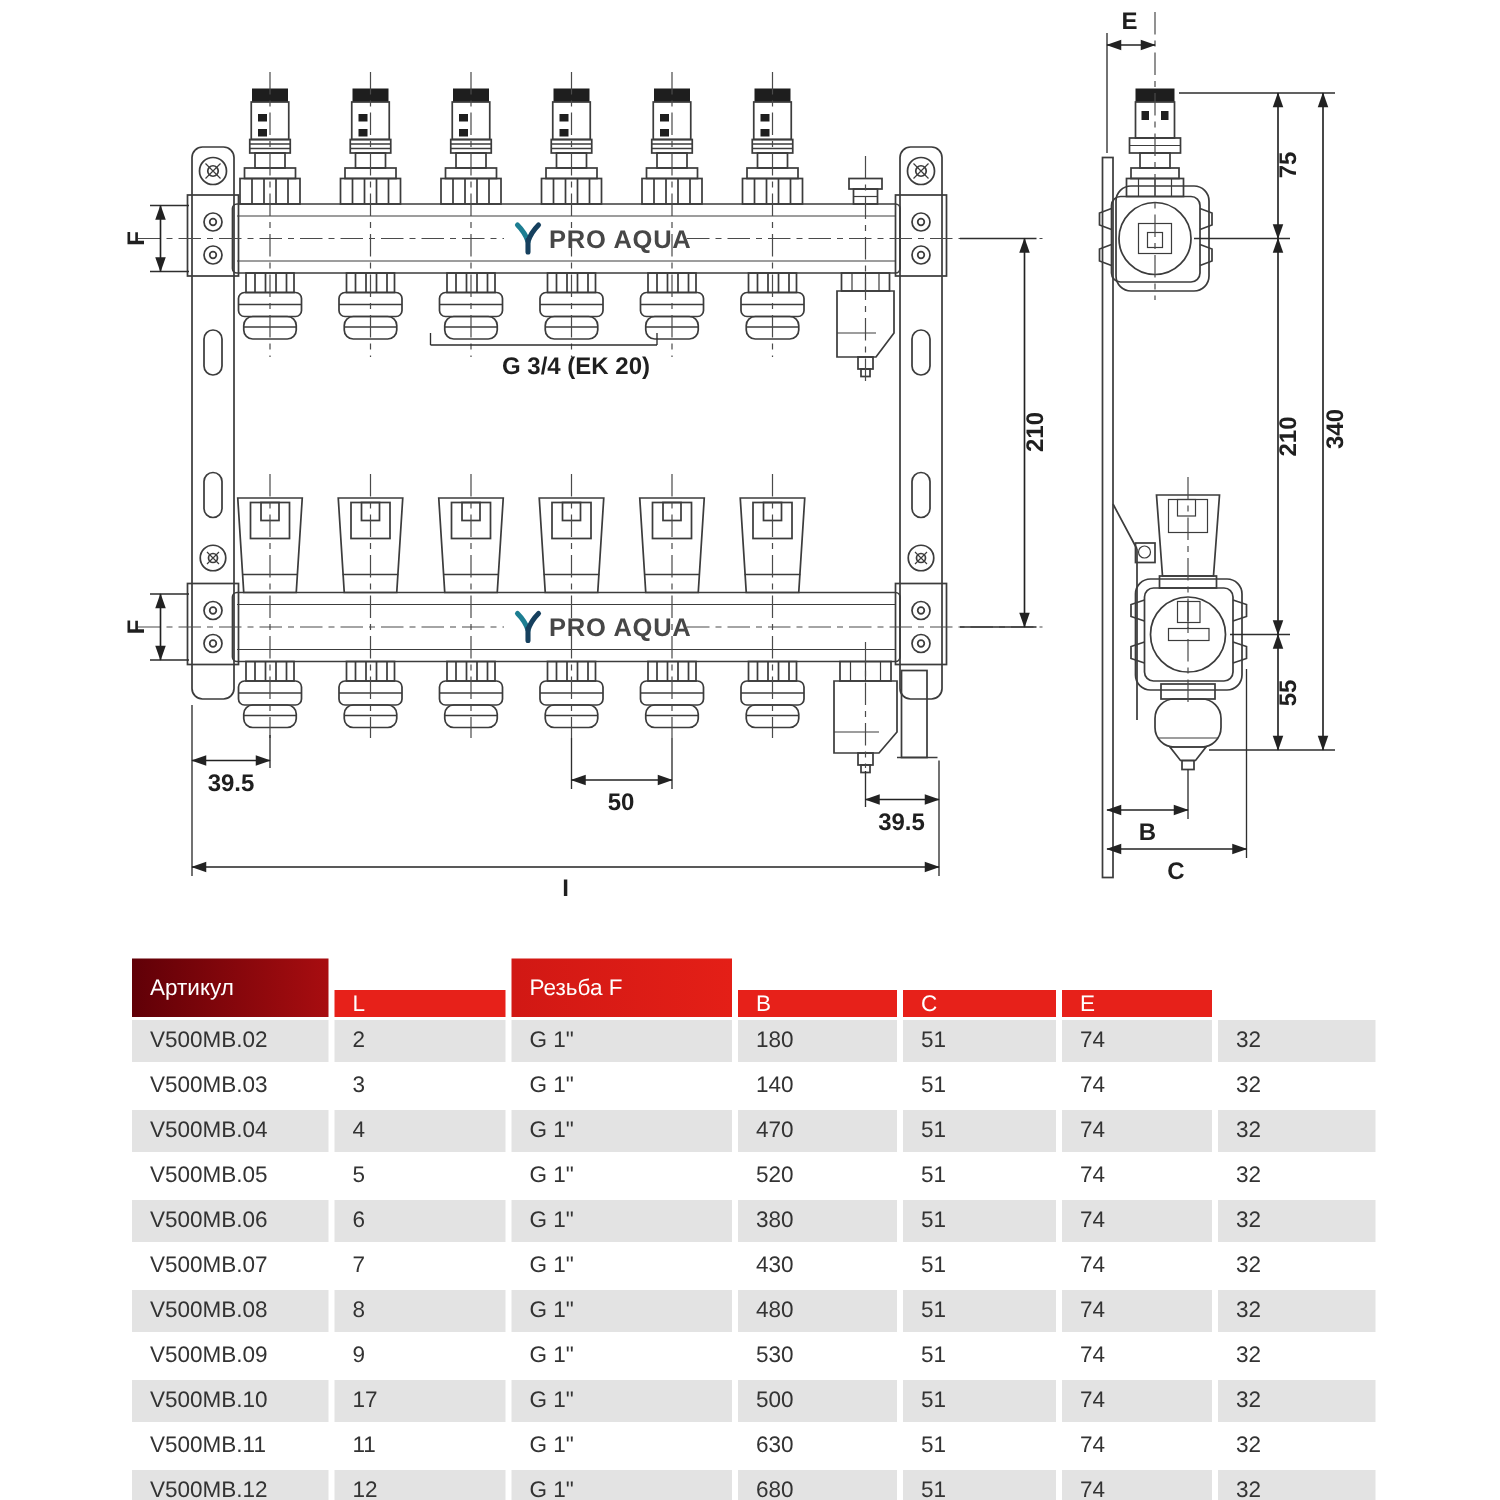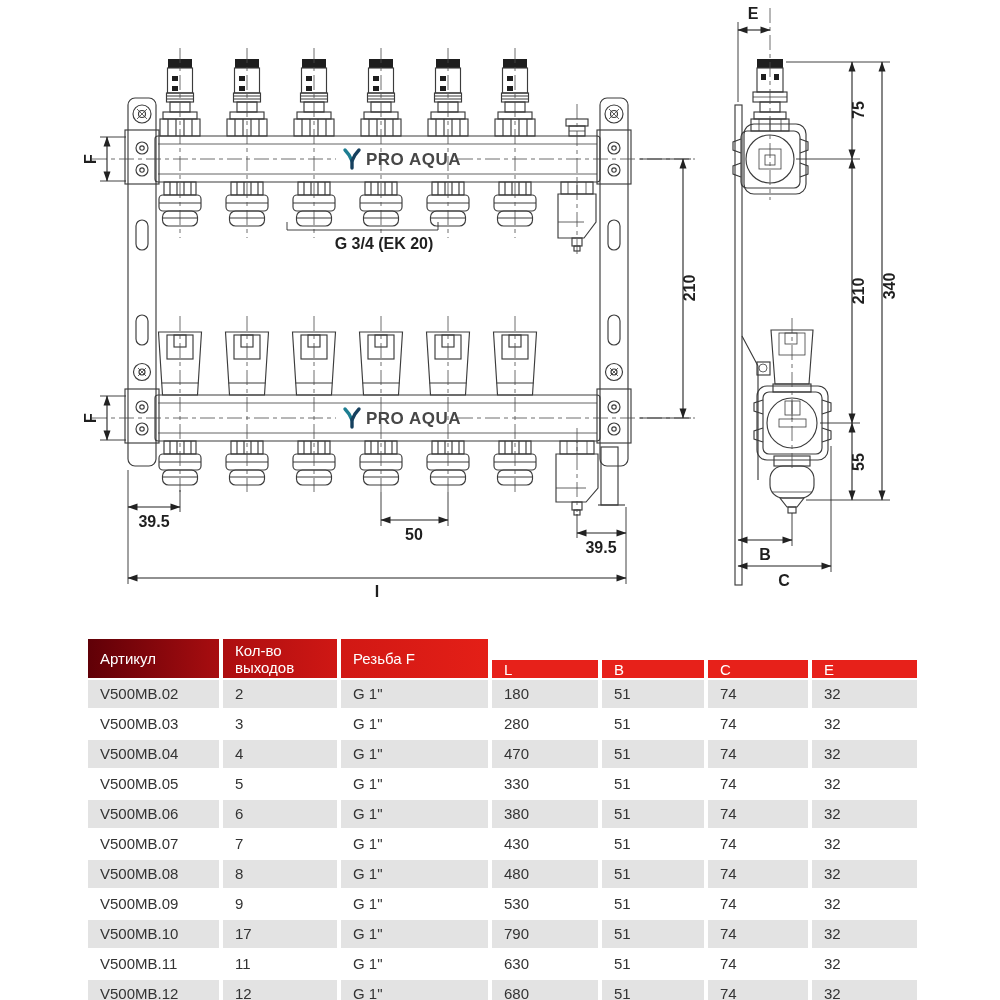--- a/index.html
+++ b/index.html
@@ -310,60 +310,59 @@
       <line class="dim" x1="738" y1="566" x2="831" y2="566"></line>
       <text class="dtxt" x="784" y="586" text-anchor="middle">C</text>
     </g>
   </g>
 </svg>
 </div>
 
 <div class="spec-table">
   <div class="spec-header">
     <div class="hcell h-article">Артикул</div>
-    <div class="hcell h-outputs">Кол-во выходов</div>
     <div class="hcell h-thread">Резьба F</div>
     <div class="hcell h-size">L</div>
     <div class="hcell h-size">B</div>
     <div class="hcell h-size">C</div>
     <div class="hcell h-size">E</div>
   </div>
   <div class="spec-rows">
       <div class="spec-row odd">
     <div class="cell">V500MB.02</div>
     <div class="cell">2</div>
     <div class="cell">G 1"</div>
     <div class="cell">180</div>
     <div class="cell">51</div>
     <div class="cell">74</div>
     <div class="cell">32</div>
   </div>
       <div class="spec-row">
     <div class="cell">V500MB.03</div>
     <div class="cell">3</div>
     <div class="cell">G 1"</div>
-    <div class="cell">280</div>
+    <div class="cell">140</div>
     <div class="cell">51</div>
     <div class="cell">74</div>
     <div class="cell">32</div>
   </div>
       <div class="spec-row odd">
     <div class="cell">V500MB.04</div>
     <div class="cell">4</div>
     <div class="cell">G 1"</div>
     <div class="cell">470</div>
     <div class="cell">51</div>
     <div class="cell">74</div>
     <div class="cell">32</div>
   </div>
       <div class="spec-row">
     <div class="cell">V500MB.05</div>
     <div class="cell">5</div>
     <div class="cell">G 1"</div>
-    <div class="cell">330</div>
+    <div class="cell">520</div>
     <div class="cell">51</div>
     <div class="cell">74</div>
     <div class="cell">32</div>
   </div>
       <div class="spec-row odd">
     <div class="cell">V500MB.06</div>
     <div class="cell">6</div>
     <div class="cell">G 1"</div>
     <div class="cell">380</div>
     <div class="cell">51</div>
@@ -394,21 +393,21 @@
     <div class="cell">G 1"</div>
     <div class="cell">530</div>
     <div class="cell">51</div>
     <div class="cell">74</div>
     <div class="cell">32</div>
   </div>
       <div class="spec-row odd">
     <div class="cell">V500MB.10</div>
     <div class="cell">17</div>
     <div class="cell">G 1"</div>
-    <div class="cell">790</div>
+    <div class="cell">500</div>
     <div class="cell">51</div>
     <div class="cell">74</div>
     <div class="cell">32</div>
   </div>
       <div class="spec-row">
     <div class="cell">V500MB.11</div>
     <div class="cell">11</div>
     <div class="cell">G 1"</div>
     <div class="cell">630</div>
     <div class="cell">51</div>

